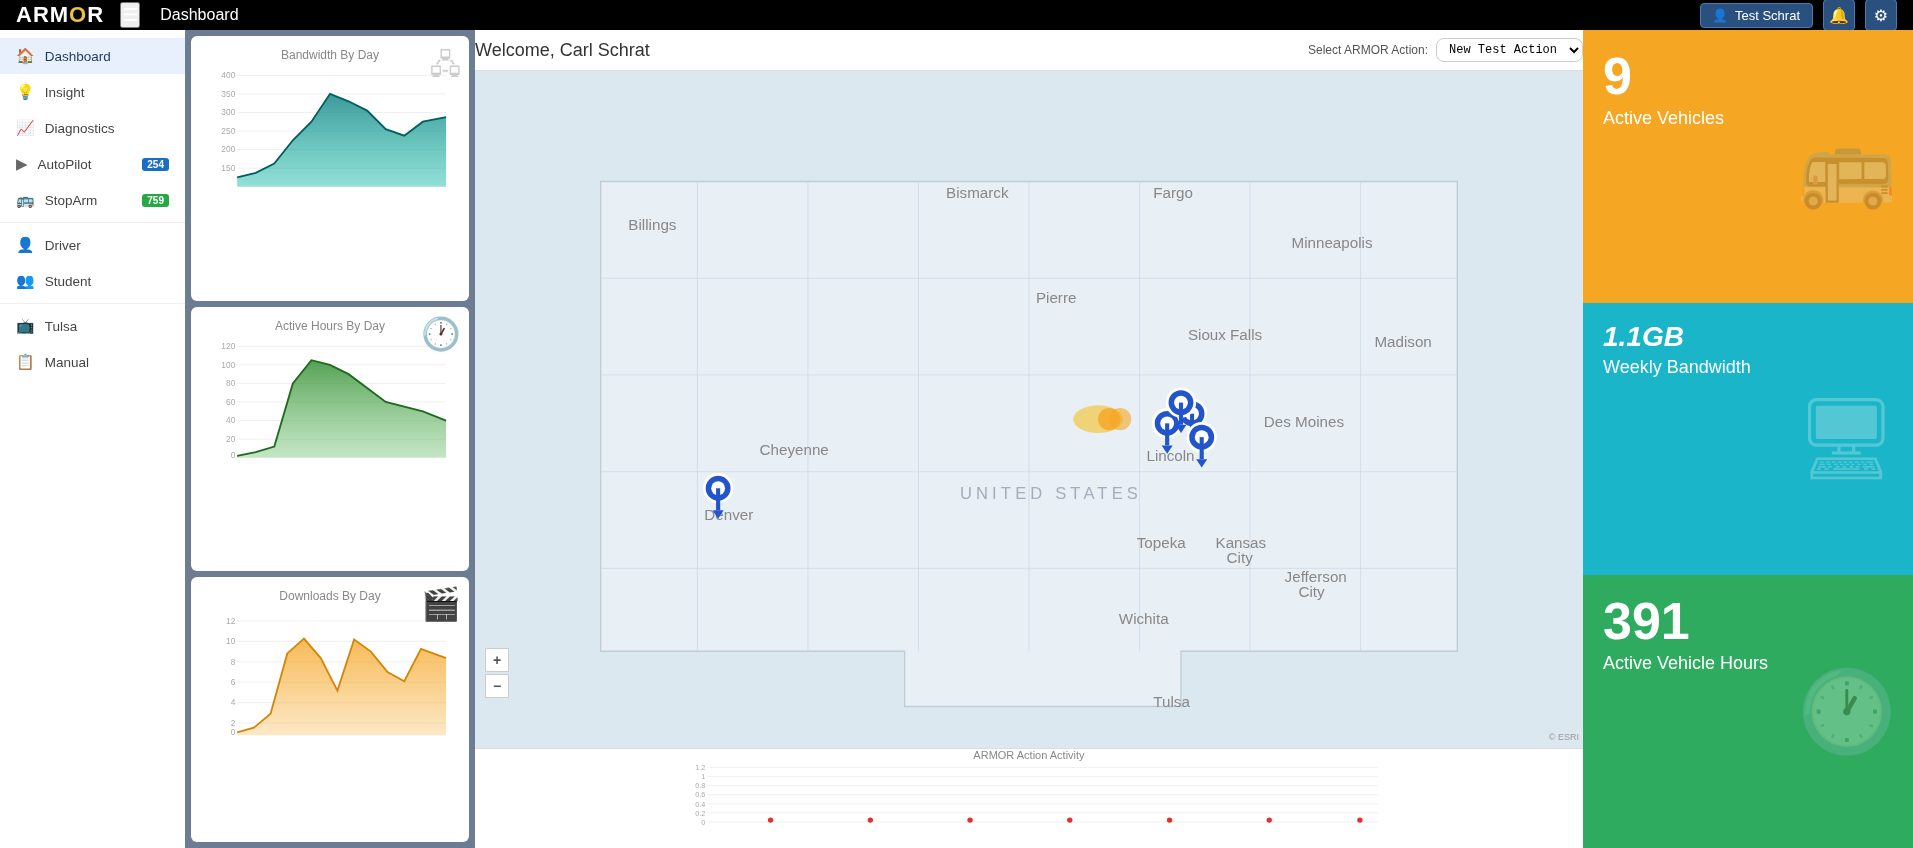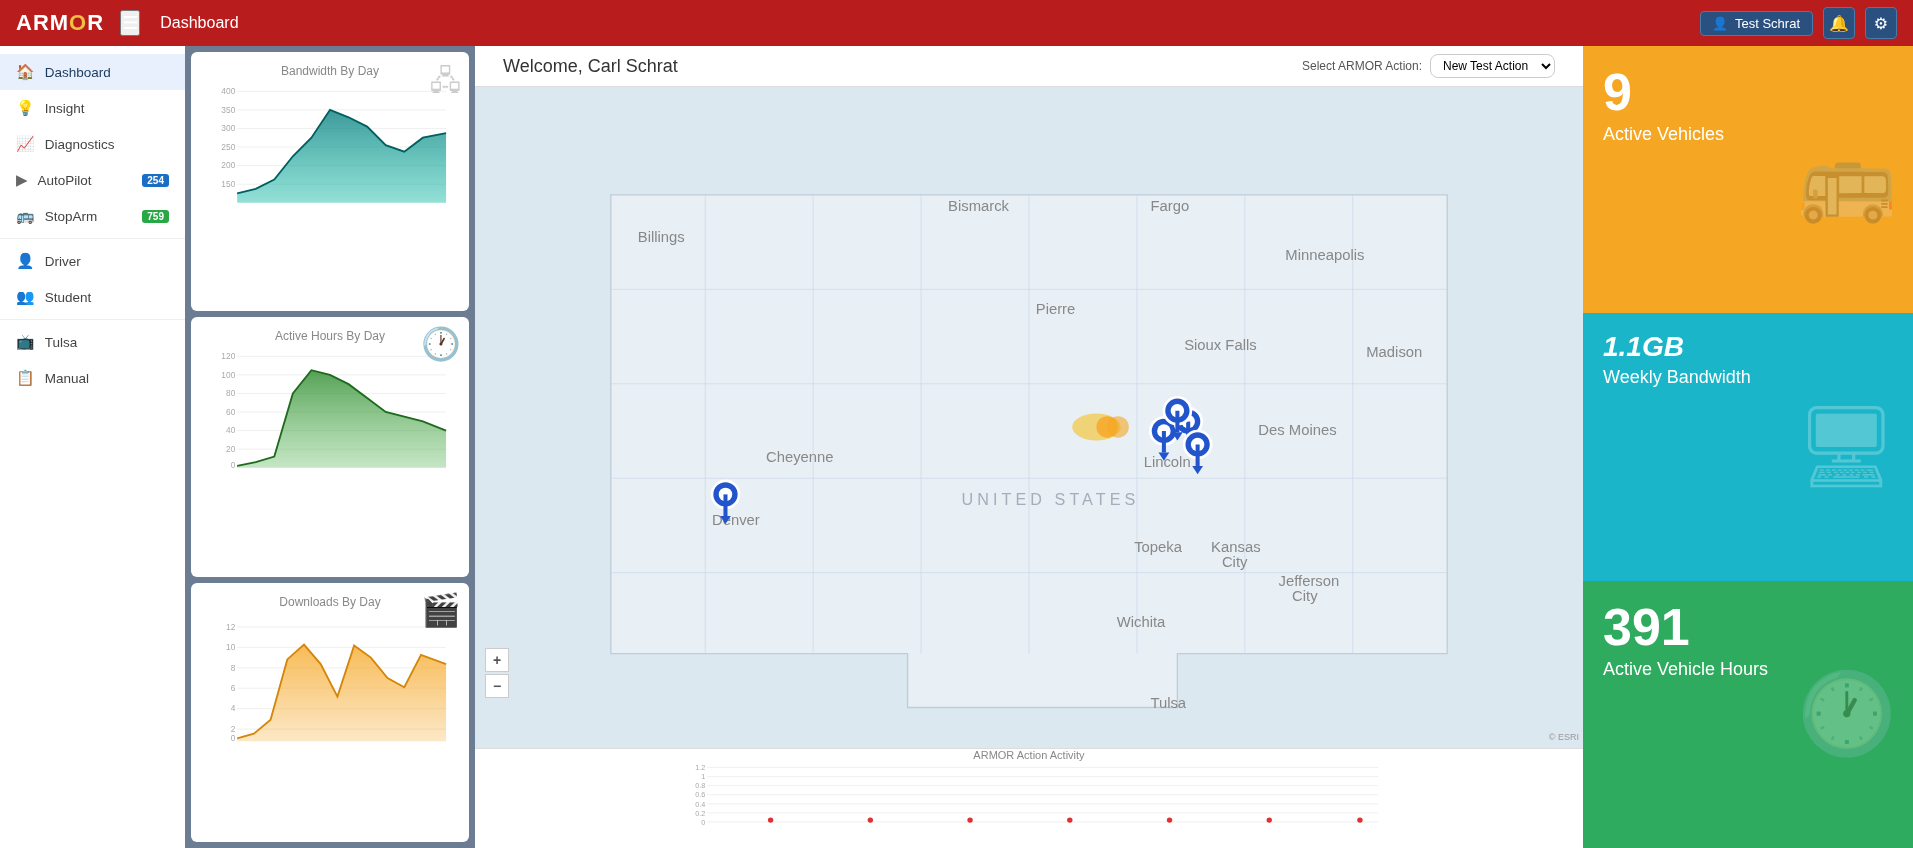--- a/index.html
+++ b/index.html
@@ -1,21 +1,21 @@
 <!DOCTYPE html>
 <html><head>
   <meta charset="utf-8">
   <style>
     * { box-sizing: border-box; margin: 0; padding: 0; }
     body { font-family: 'Segoe UI', Arial, sans-serif; background: #6b7c93; height: 848px; overflow: hidden; display: flex; flex-direction: column; }
 
     
     .header {
-      background: #b91c1c;
-      height: 46px;
+      background: #000000;
+      height: 30px;
       display: flex;
       align-items: center;
       padding: 0 16px;
       flex-shrink: 0;
       gap: 16px;
     }
     .logo {
       color: white;
       font-size: 22px;
       font-weight: bold;
@@ -127,35 +127,36 @@
 
     
     .map-col {
       flex: 1;
       display: flex;
       flex-direction: column;
       overflow: hidden;
     }
     .map-header {
       background: white;
-      padding: 8px 28px;
+      padding: 8px 0;
       display: flex;
       align-items: center;
       gap: 8px;
       border-bottom: 1px solid #ddd;
     }
     .map-welcome { font-size: 18px; font-weight: 500; color: #333; }
     .armor-action-label { margin-left: auto; font-size: 12px; color: #555; white-space: nowrap; }
     .action-select {
       border: 1px solid #ccc;
       border-radius: 8px;
       padding: 3px 8px;
       font-size: 12px;
       background: white;
       cursor: pointer;
+      font-family: Liberation Mono, monospace;
     }
     .map-container {
       flex: 1;
       background: #e8eef4;
       position: relative;
       overflow: hidden;
     }
     .map-controls {
       position: absolute;
       bottom: 50px;

